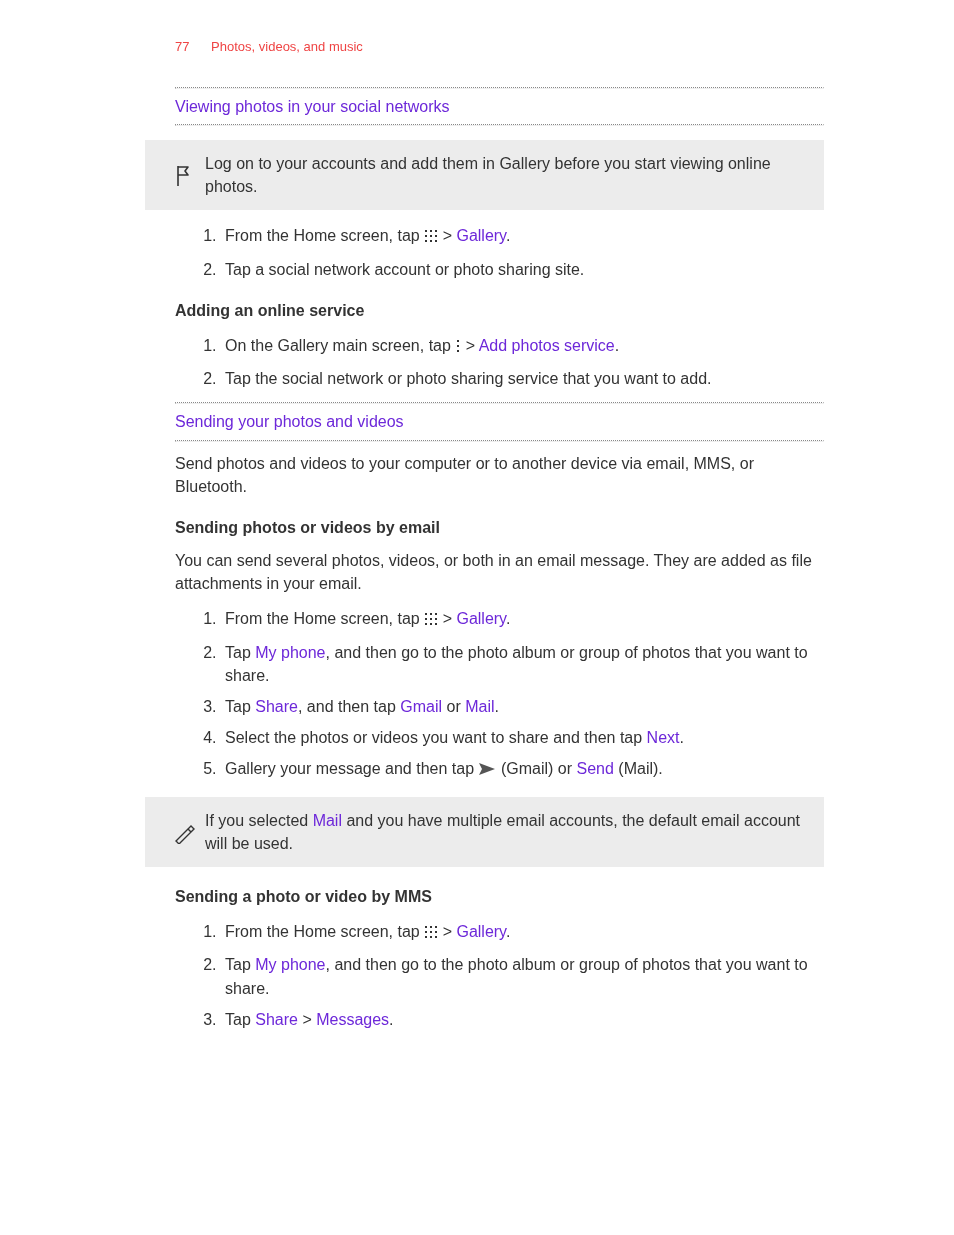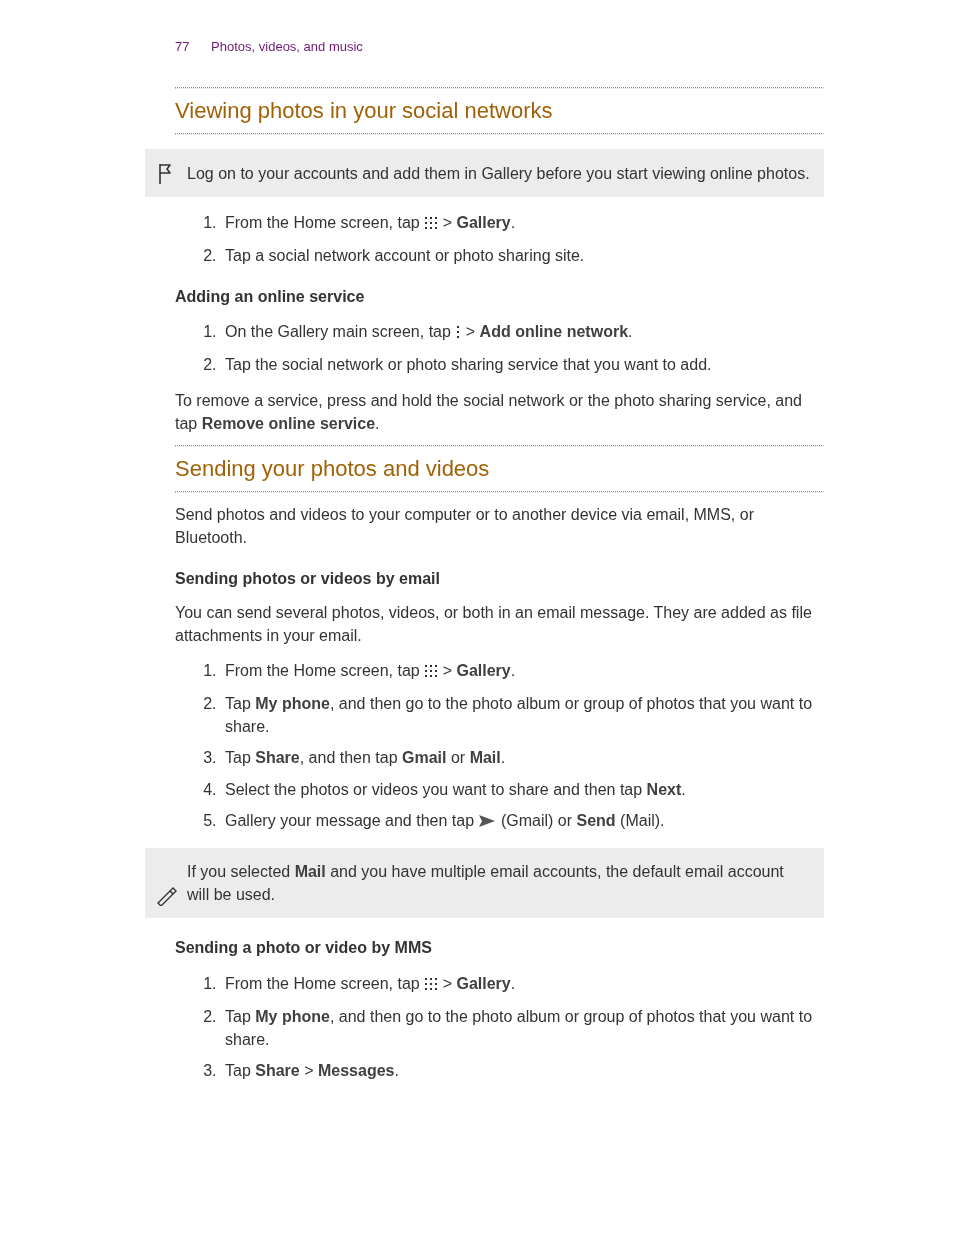--- a/index.html
+++ b/index.html
@@ -13,40 +13,40 @@
   }
   .page {
     width: 954px;
     min-height: 1235px;
     padding: 38px 130px 60px 175px;
     box-sizing: border-box;
     position: relative;
   }
   .header-line {
     font-size: 13px;
-    color: #701a75;
+    color: #ef4444;
     margin-bottom: 30px;
   }
   .header-line .pnum { margin-right: 18px; }
   .dotted-rule {
     border-top: 1px dotted #888;
     margin: 0;
   }
   h2.section {
-    color: #a16207;
+    color: #6d28d9;
     font-weight: 400;
-    font-size: 22px;
+    font-size: 16px;
     margin: 6px 0 6px 0;
   }
   .para { margin: 10px 0; }
   .callout {
     background: #ececec;
     display: flex;
-    align-items: flex-end;
-    padding: 12px 14px 12px 0;
+    align-items: center;
+    padding: 12px 14px 12px 18px;
     margin: 14px 16px 14px -30px;
     width: calc(100% + 30px);
     box-sizing: border-box;
   }
   .callout .co-icon {
     width: 42px;
     flex: 0 0 42px;
     display: flex;
     justify-content: center;
     padding-top: 2px;
@@ -55,21 +55,21 @@
   ol.steps {
     list-style: decimal;
     padding-left: 46px;
     margin: 12px 0;
   }
   ol.steps li { padding-left: 4px; margin: 8px 0; }
   .sub-title {
     font-weight: 700;
     margin: 18px 0 8px 0;
   }
-  .bold { font-weight: 700; color:#404040; }
+  .bold { font-weight: 400; color:#6d28d9; }
   .icon-inline {
     display: inline-block;
     vertical-align: -2px;
   }
 </style>
 </head>
 <body>
 
 <div class="page">
 
@@ -120,28 +120,25 @@
   <ol class="steps">
     <li>
       <span>On the Gallery main screen, tap </span>
       <span class="icon-inline">
         <svg width="6" height="14" viewBox="0 0 6 14">
             <rect x="2" y="1" width="2" height="2" fill="#333"></rect>
             <rect x="2" y="6" width="2" height="2" fill="#333"></rect>
             <rect x="2" y="11" width="2" height="2" fill="#333"></rect>
           </svg>
       </span>
-      <span> &gt; </span><span class="bold">Add online network</span><span>.</span>
+      <span> &gt; </span><span class="bold">Add photos service</span><span>.</span>
     </li>
     <li>Tap the social network or photo sharing service that you want to add.</li>
   </ol>
 
-  <p class="para">
-    <span>To remove a service, press and hold the social network or the photo sharing service, and tap </span><span class="bold">Remove online service</span><span>.</span>
-  </p>
 
   <hr class="dotted-rule">
   <h2 class="section">Sending your photos and videos</h2>
   <hr class="dotted-rule">
 
   <p class="para">Send photos and videos to your computer or to another device via email, MMS, or Bluetooth.</p>
 
   <p class="sub-title">Sending photos or videos by email</p>
   <p class="para">You can send several photos, videos, or both in an email message. They are added as file attachments in your email.</p>
 

